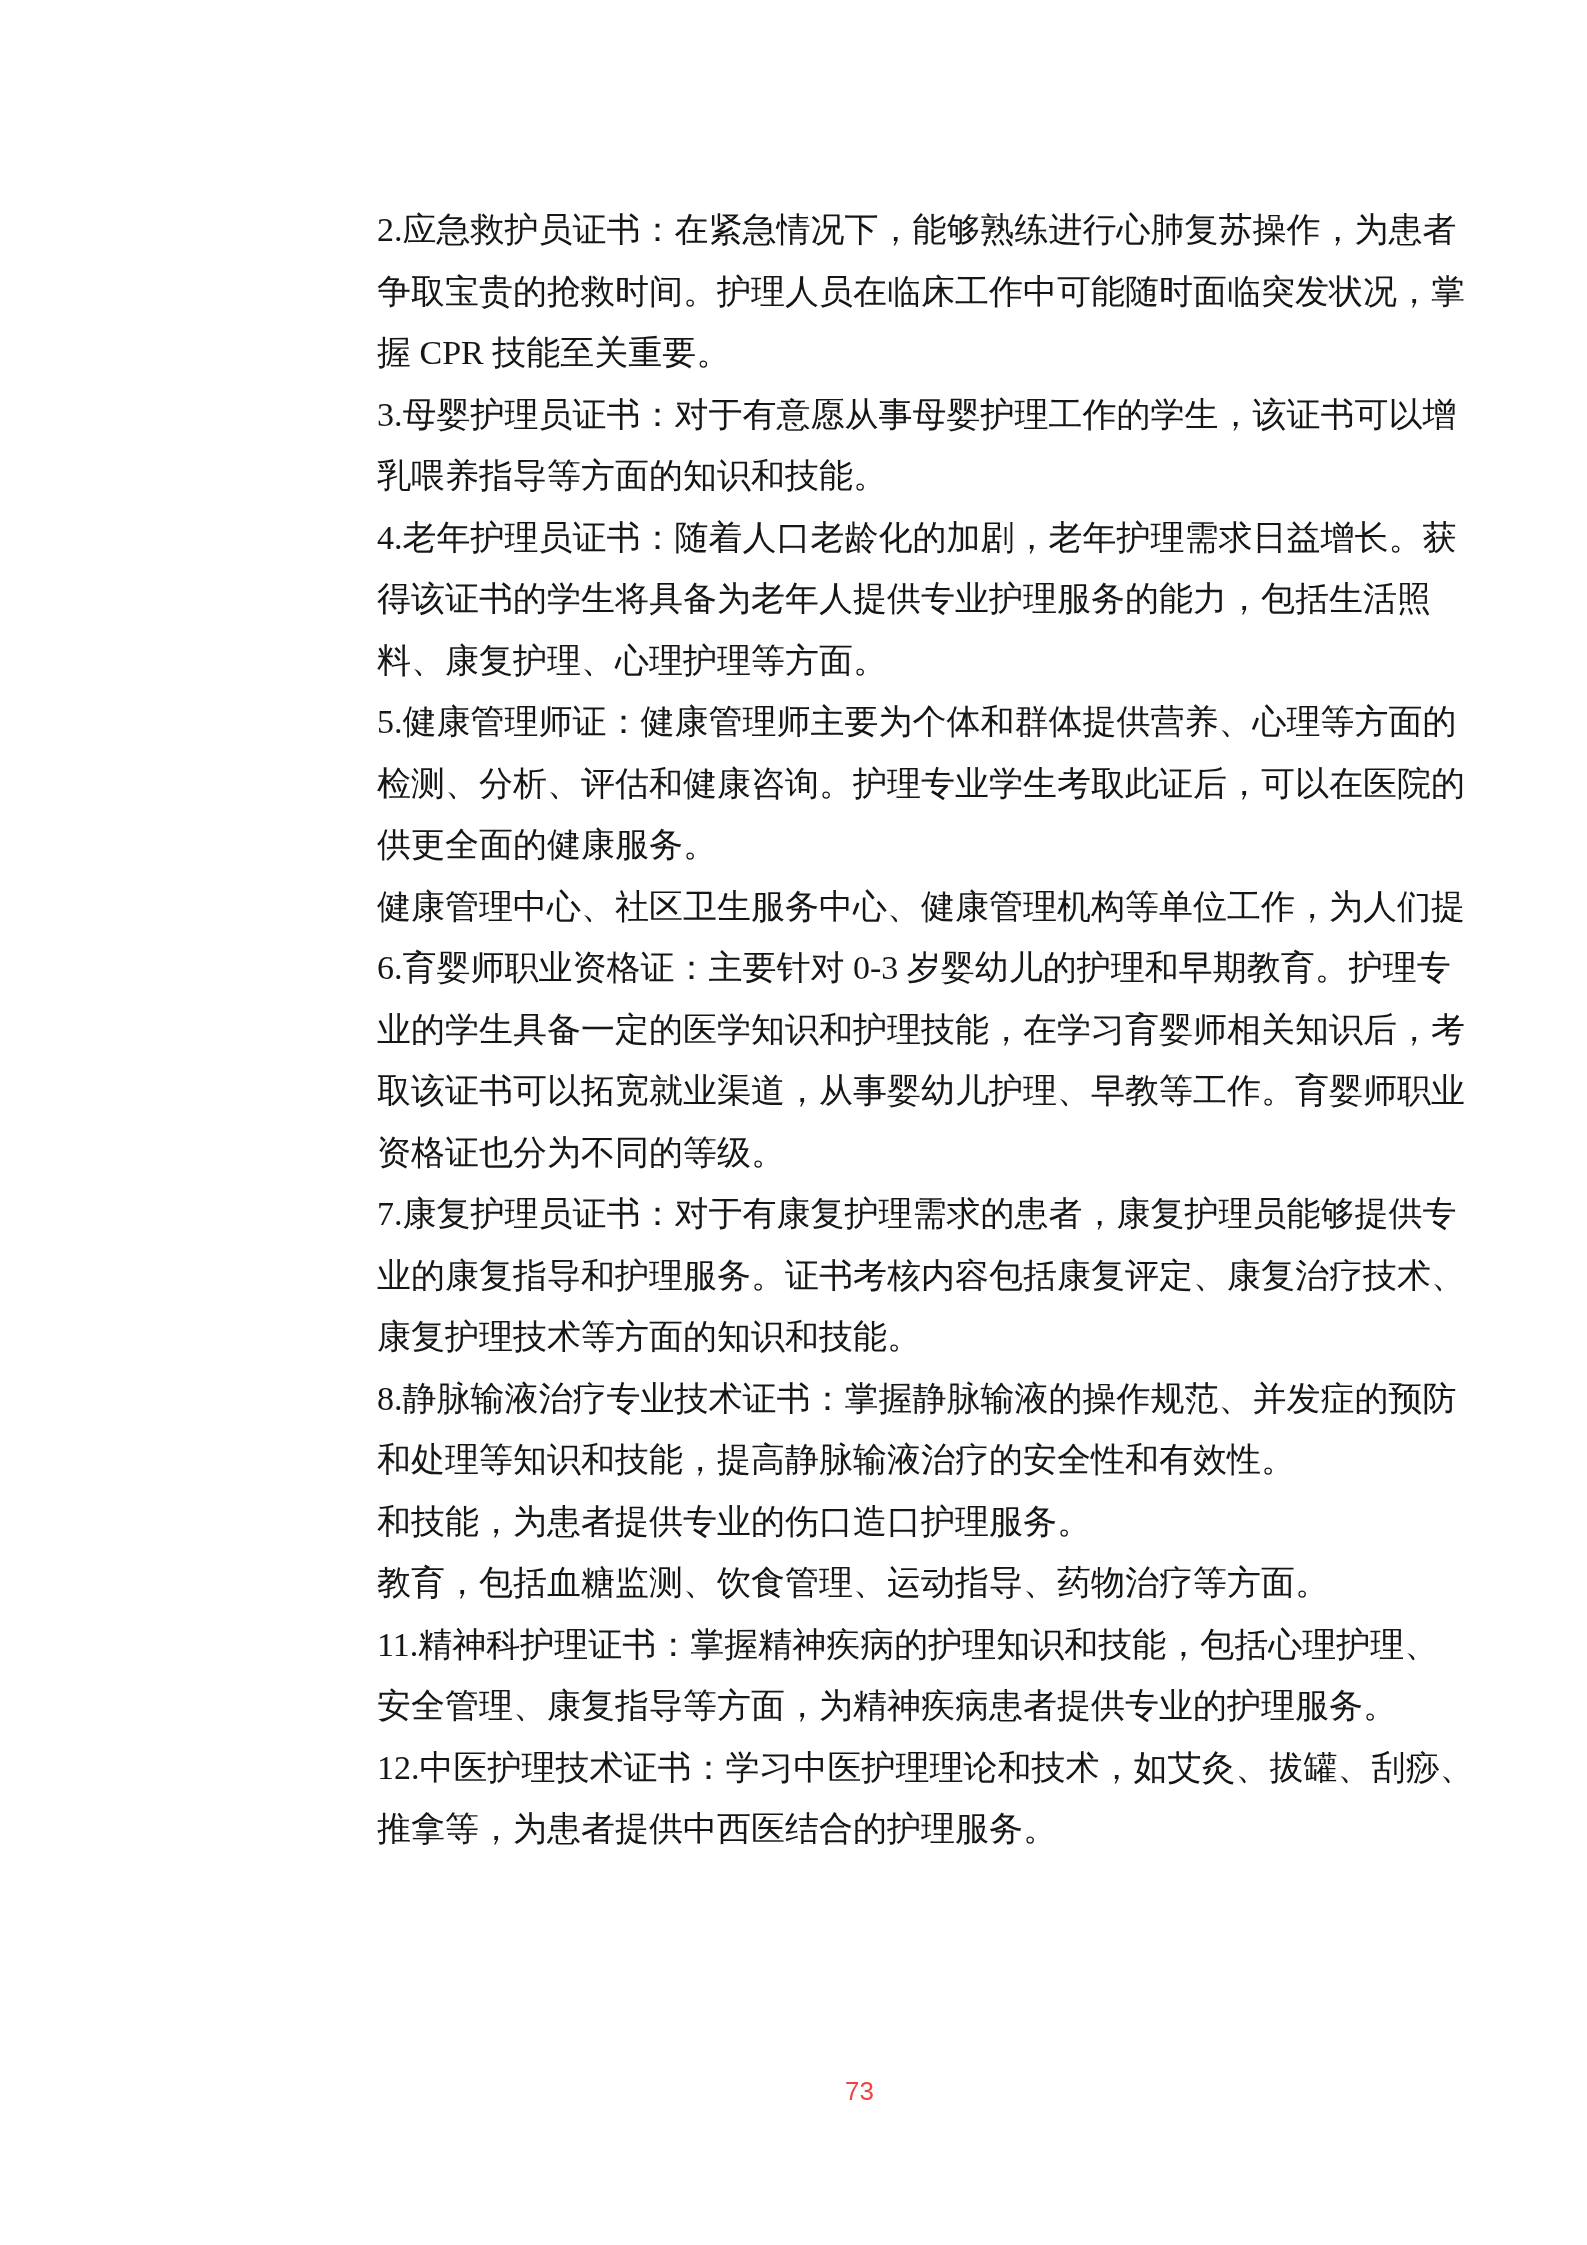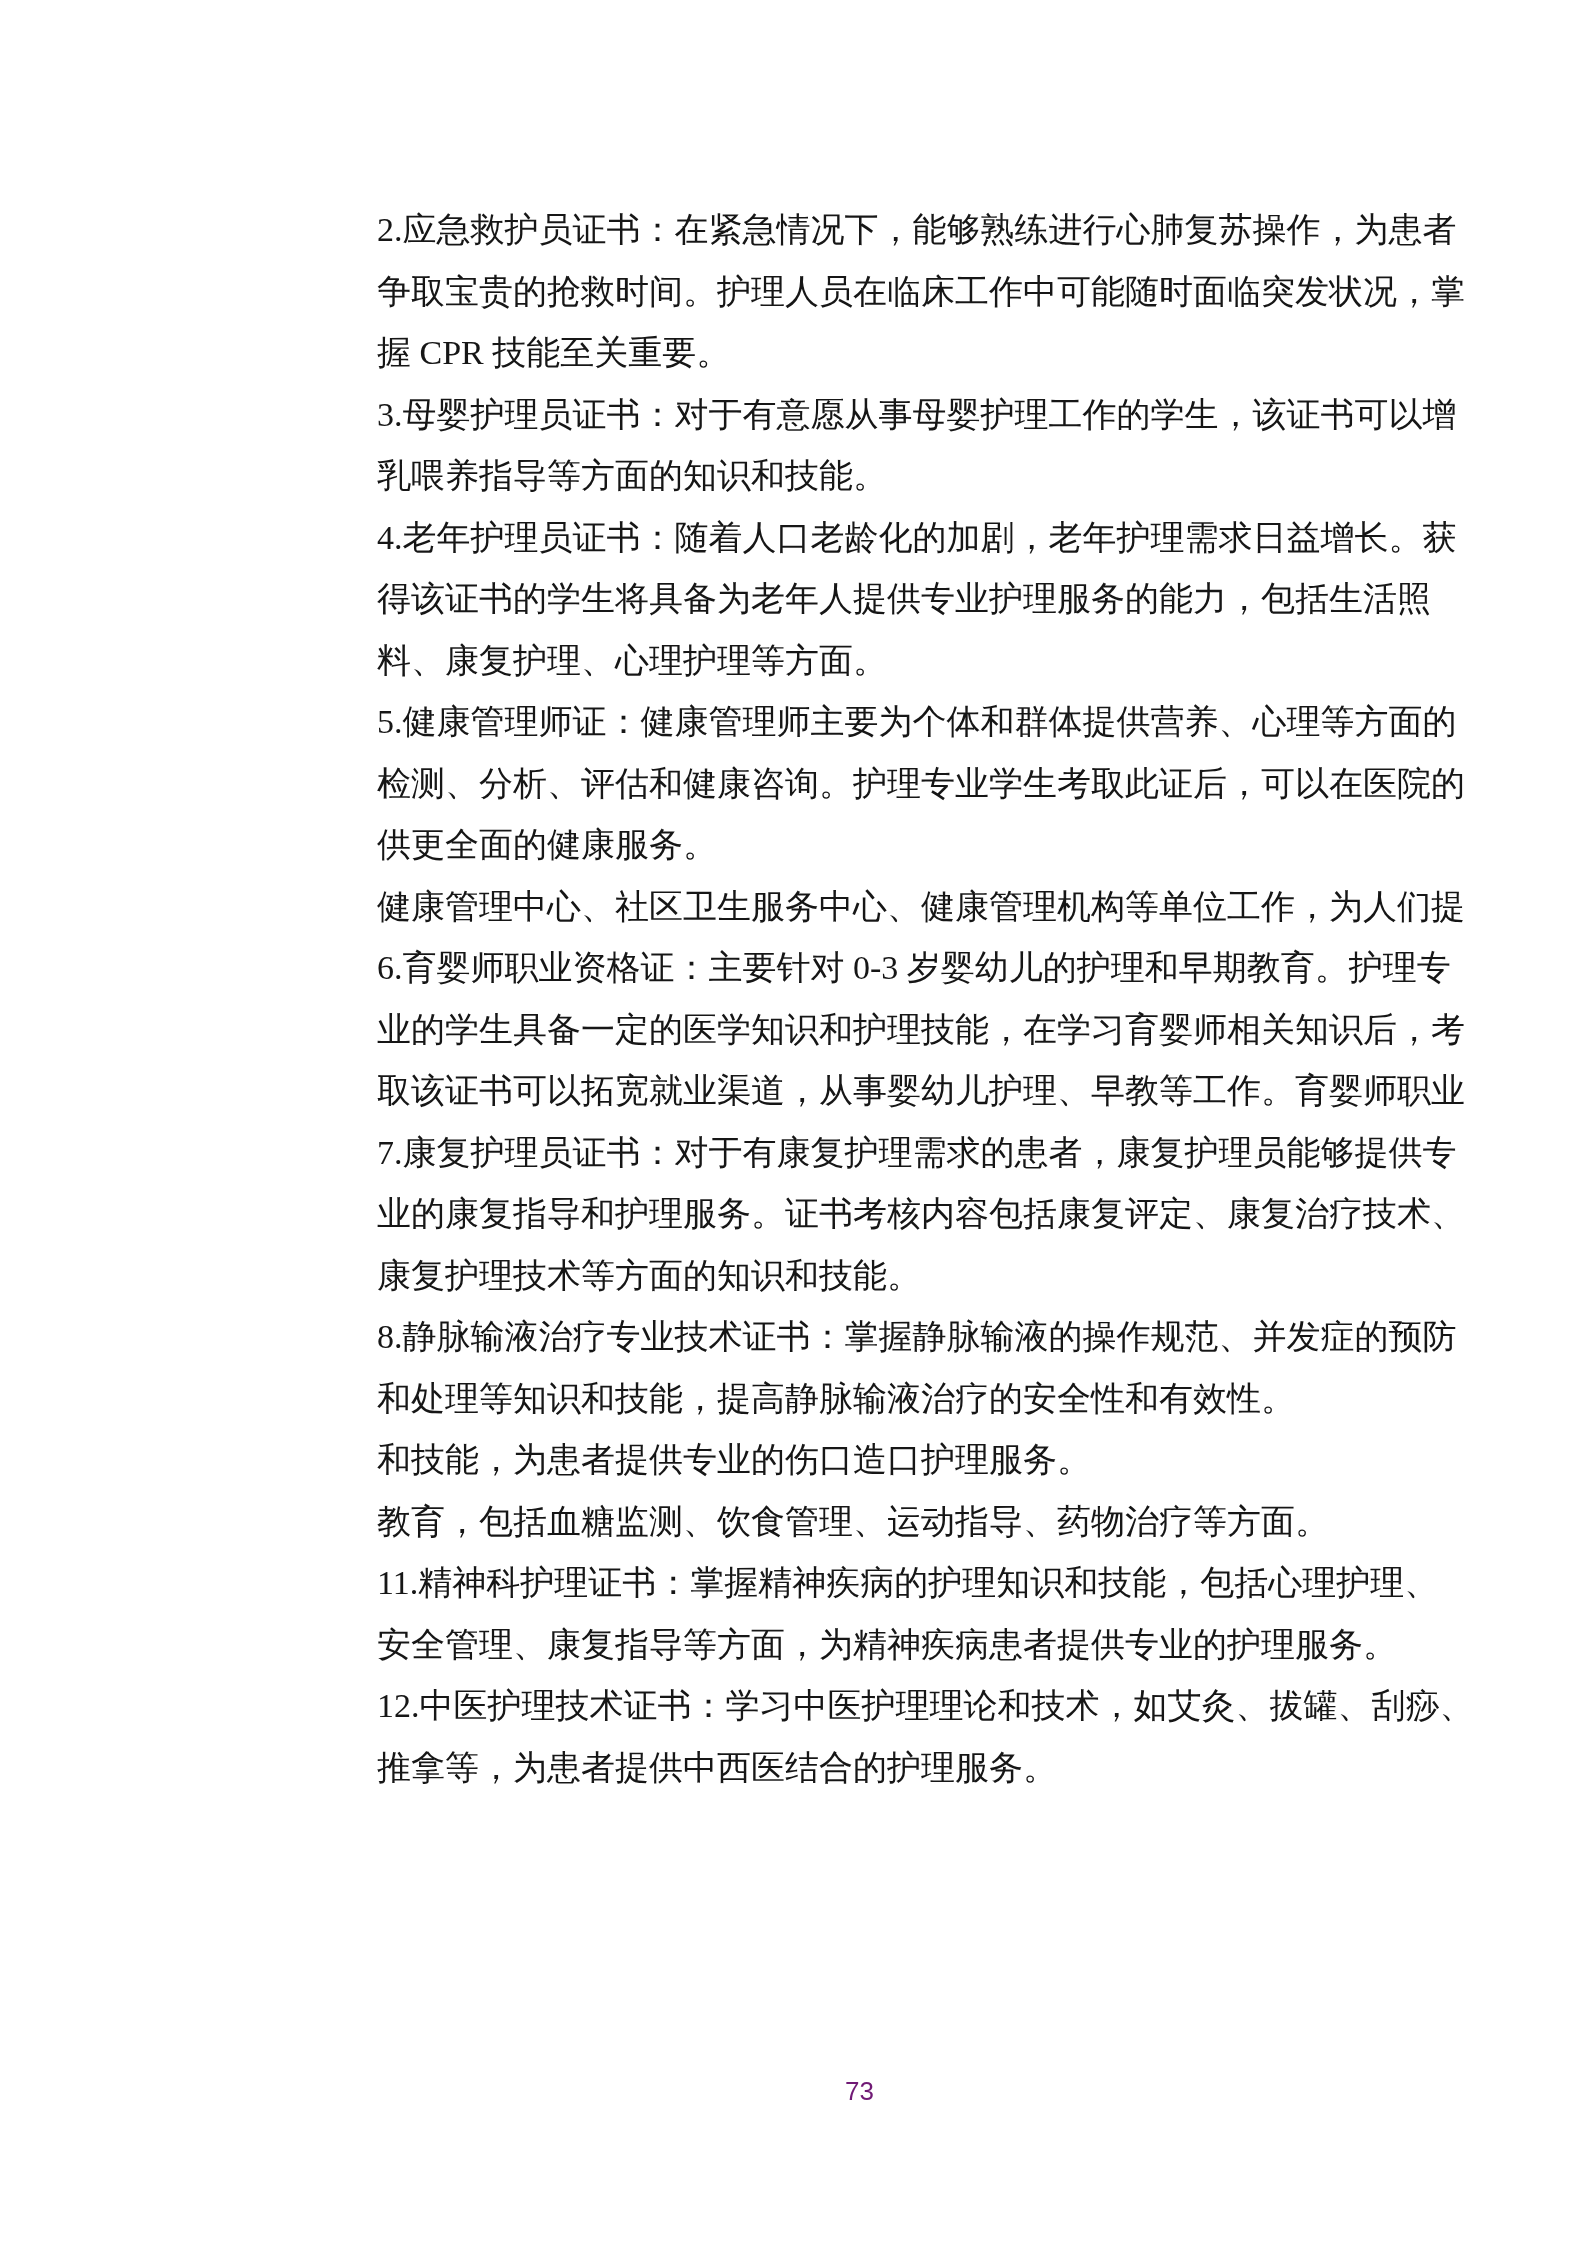--- a/index.html
+++ b/index.html
@@ -33,21 +33,21 @@
   .footer {
     position: absolute;
     left: 25px;
     top: 2076px;
     width: 1587px;
     text-align: center;
   }
   .pagenum {
     font-family: "Liberation Sans", "DejaVu Sans", sans-serif;
     font-size: 26px;
-    color: #701a75;
+    color: #ef4444;
   }
 </style>
 </head>
 <body>
 
 <div class="page">
   <div class="text-block">
     <div class="line">2.应急救护员证书：在紧急情况下，能够熟练进行心肺复苏操作，为患者</div>
     <div class="line">争取宝贵的抢救时间。护理人员在临床工作中可能随时面临突发状况，掌</div>
     <div class="line">握 CPR 技能至关重要。</div>
@@ -56,20 +56,21 @@
     <div class="line">4.老年护理员证书：随着人口老龄化的加剧，老年护理需求日益增长。获</div>
     <div class="line">得该证书的学生将具备为老年人提供专业护理服务的能力，包括生活照</div>
     <div class="line">料、康复护理、心理护理等方面。</div>
     <div class="line">5.健康管理师证：健康管理师主要为个体和群体提供营养、心理等方面的</div>
     <div class="line">检测、分析、评估和健康咨询。护理专业学生考取此证后，可以在医院的</div>
     <div class="line">供更全面的健康服务。</div>
     <div class="line">健康管理中心、社区卫生服务中心、健康管理机构等单位工作，为人们提</div>
     <div class="line">6.育婴师职业资格证：主要针对 0-3 岁婴幼儿的护理和早期教育。护理专</div>
     <div class="line">业的学生具备一定的医学知识和护理技能，在学习育婴师相关知识后，考</div>
     <div class="line">取该证书可以拓宽就业渠道，从事婴幼儿护理、早教等工作。育婴师职业</div>
+    <div class="line">资格证也分为不同的等级。</div>
     <div class="line">7.康复护理员证书：对于有康复护理需求的患者，康复护理员能够提供专</div>
     <div class="line">业的康复指导和护理服务。证书考核内容包括康复评定、康复治疗技术、</div>
     <div class="line">康复护理技术等方面的知识和技能。</div>
     <div class="line">8.静脉输液治疗专业技术证书：掌握静脉输液的操作规范、并发症的预防</div>
     <div class="line">和处理等知识和技能，提高静脉输液治疗的安全性和有效性。</div>
     <div class="line">和技能，为患者提供专业的伤口造口护理服务。</div>
     <div class="line">教育，包括血糖监测、饮食管理、运动指导、药物治疗等方面。</div>
     <div class="line">11.精神科护理证书：掌握精神疾病的护理知识和技能，包括心理护理、</div>
     <div class="line">安全管理、康复指导等方面，为精神疾病患者提供专业的护理服务。</div>
     <div class="line">12.中医护理技术证书：学习中医护理理论和技术，如艾灸、拔罐、刮痧、</div>

